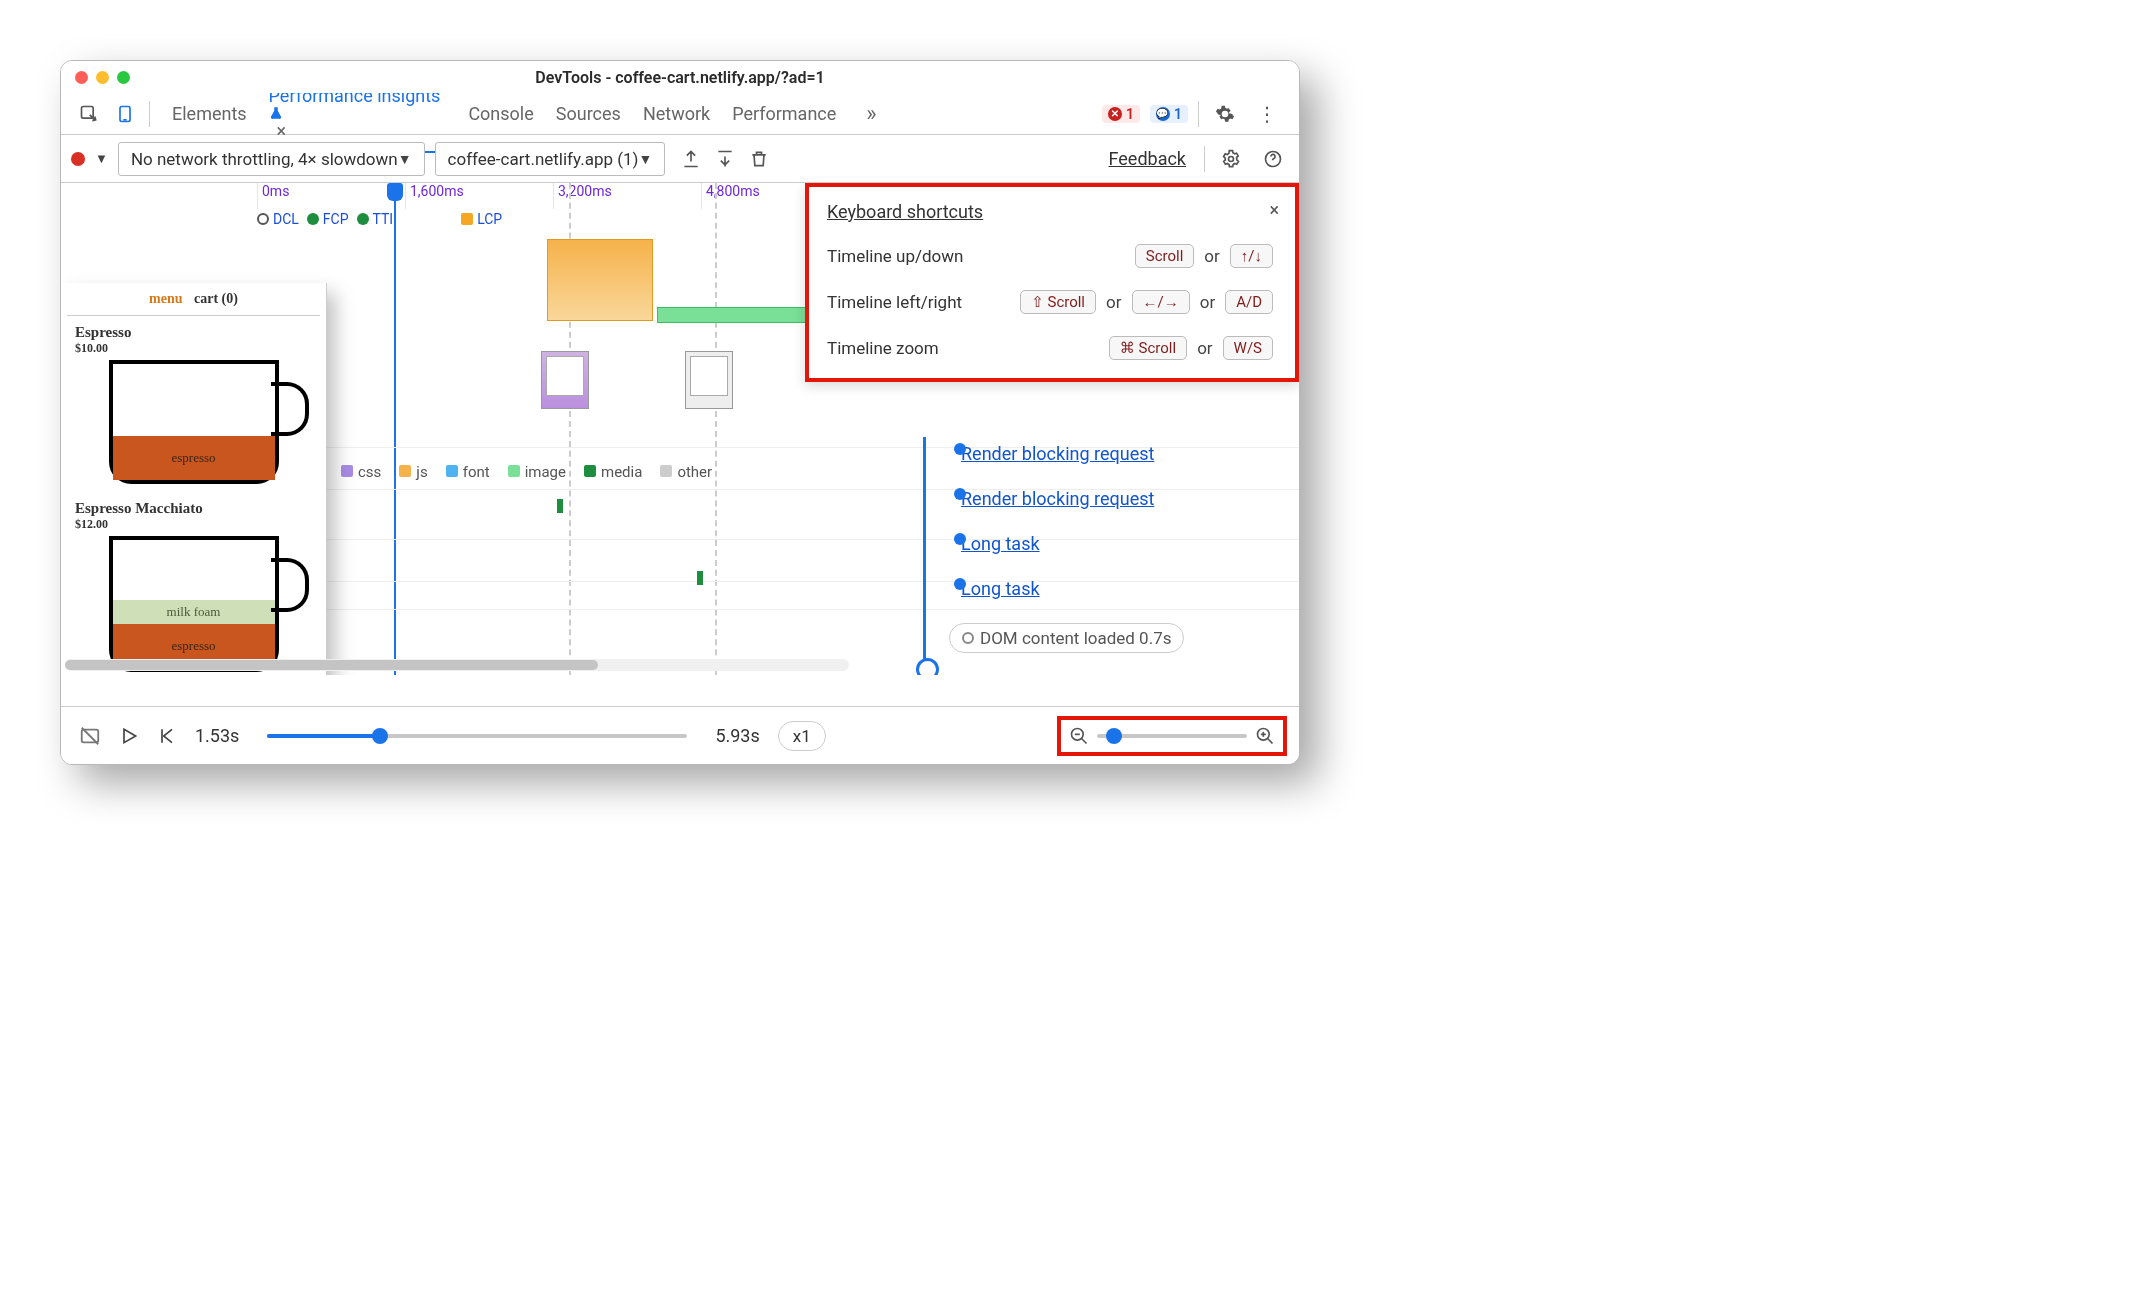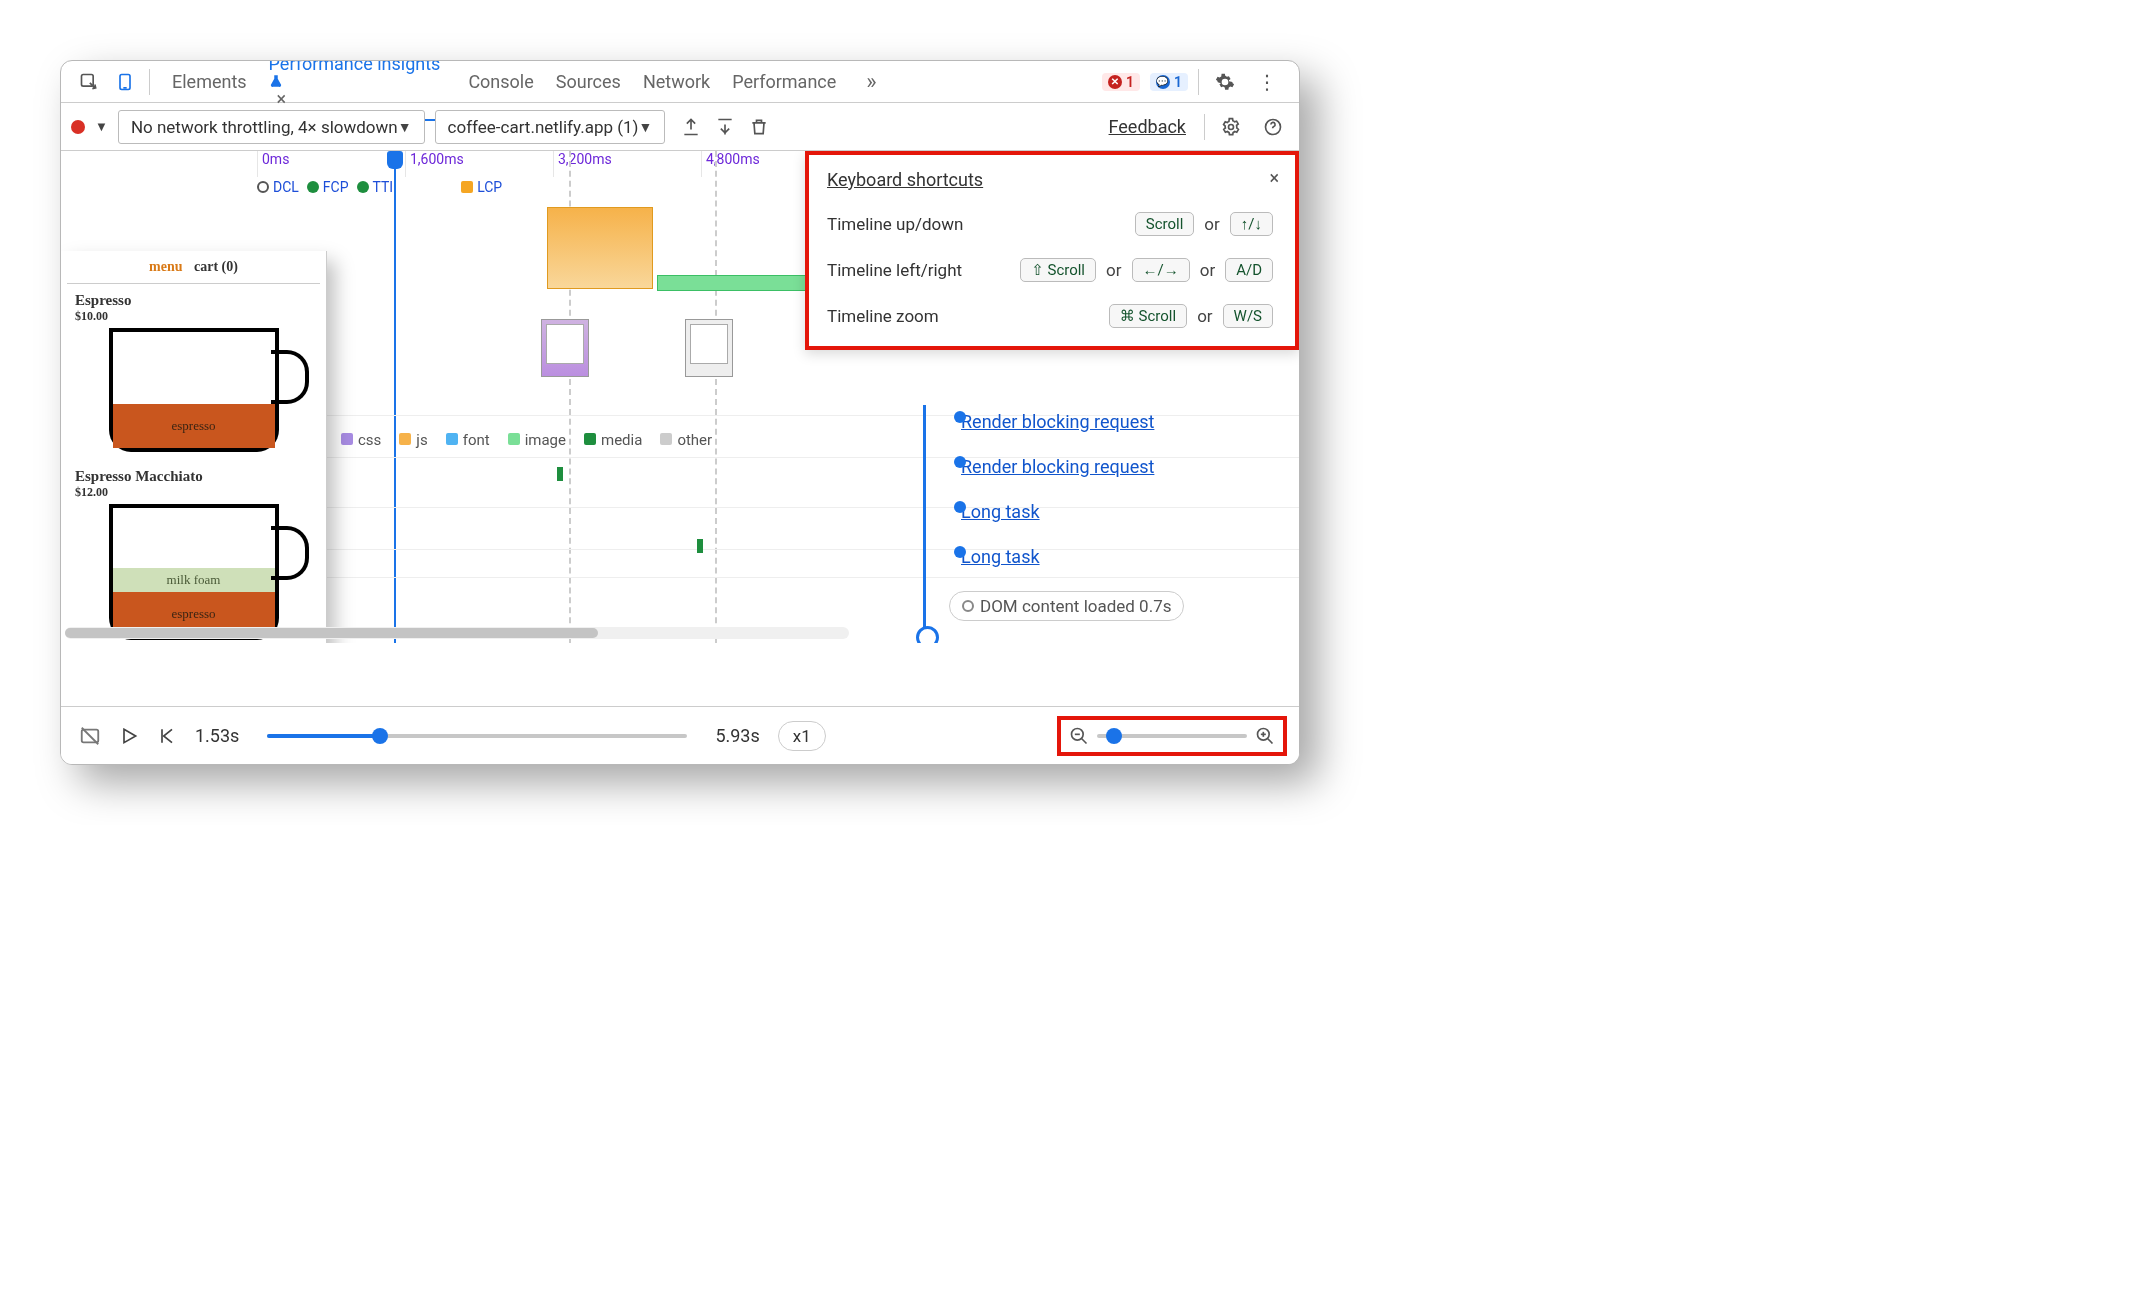--- a/index.html
+++ b/index.html
@@ -174,21 +174,21 @@
     position:absolute; top:0; right:0; width:494px;
     border:4px solid #e4160a; background:#fff; padding:14px 18px 18px;
     z-index:20; box-shadow:0 4px 12px rgba(0,0,0,0.15);
   }
   .sc-title{ text-decoration:underline; font-size:18px; font-weight:400;}
   .sc-close{ position:absolute; right:16px; top:12px; font-size:18px; color:#555;}
   .sc-row{ display:flex; align-items:center; margin-top:22px; font-size:17px;}
   .sc-row .label{ flex:1;}
   .kbd{
     border:1px solid #bbb; border-radius:5px; background:#f7f7f7;
-    padding:2px 10px; font-size:15px; color:#14532d; margin:0 4px;
+    padding:2px 10px; font-size:15px; color:#7f1d1d; margin:0 4px;
     font-family:inherit;
   }
   .sc-or{ margin:0 6px; color:#444;}
 
   
   .insights{
     position:absolute; top:236px; right:14px; width:380px; height:260px;
     padding-top:14px; padding-left:36px;
   }
   .ins-line{
@@ -231,20 +231,28 @@
   .zoom-track{ width:150px; height:4px; background:#c7c7c7; border-radius:2px; position:relative;}
   .zoom-track .knob{ position:absolute; left:6%; top:-6px; width:16px;height:16px;background:#1a73e8;border-radius:50%;}
 
   svg{ display:block; }
 </style>
 </head>
 <body>
 
 <div class="window">
 
+  <div class="titlebar">
+    <div class="traffic">
+      <div class="dot red"></div>
+      <div class="dot yellow"></div>
+      <div class="dot green"></div>
+    </div>
+    <div class="wintitle">DevTools - coffee-cart.netlify.app/?ad=1</div>
+  </div>
 
   <div class="tabs-row">
     <div class="inspect-icons">
       <span>
         <svg viewBox="0 0 24 24" fill="none" stroke="#555" stroke-width="2">
           <rect x="3" y="3" width="14" height="14" rx="2"></rect>
             <path d="M13 13l7 7M16 20l4-1-1-4"></path>
         </svg>
       </span>
       <span>

